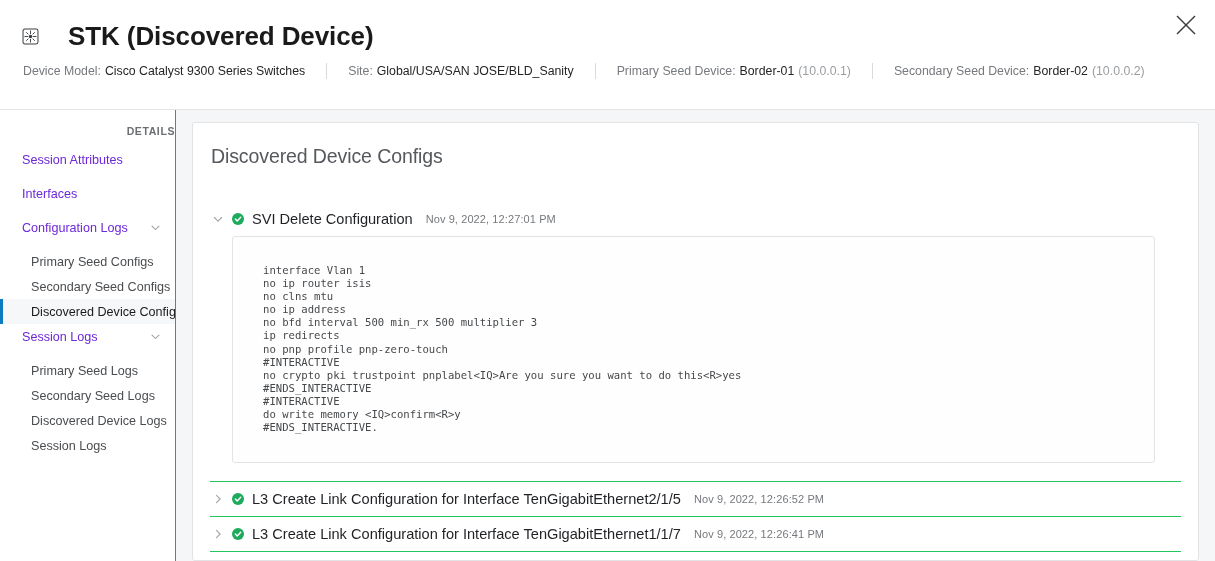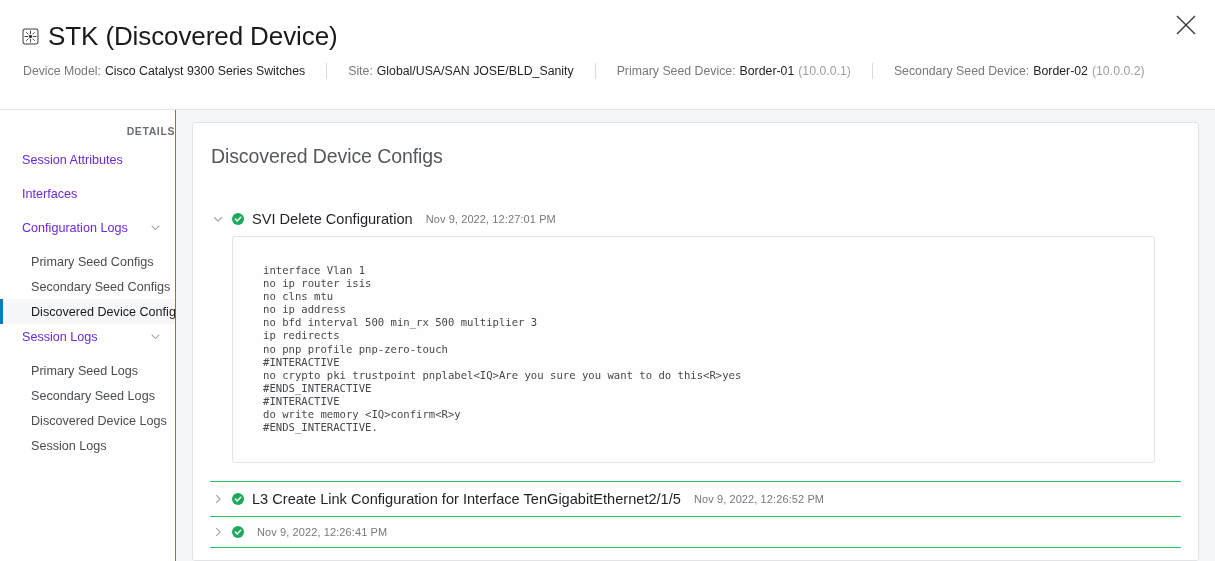--- a/index.html
+++ b/index.html
@@ -32,25 +32,26 @@
     gap: 9px;
   }
   .device-icon {
     width: 17px;
     height: 17px;
     flex: none;
     display: block;
   }
   .page-title {
     font-size: 26px;
-    font-weight: 400;
+    font-weight: 700;
     color: #1a1a1a;
     letter-spacing: -0.1px;
     line-height: 1.1;
     white-space: nowrap;
+    margin-left: 20px;
   }
   .meta-row {
     display: flex;
     align-items: center;
     padding-left: 23px;
     margin-top: 12px;
     font-size: 12.3px;
     color: #6b6f73;
     white-space: nowrap;
   }
@@ -368,19 +369,20 @@
           </div>
           <div class="acc">
             <div class="acc-head">
               <svg class="acc-arrow" viewBox="0 0 12 12">
                 <polyline points="4.5,2.4 8.1,6 4.5,9.6" fill="none" stroke="#5a5d60" stroke-width="1.15" stroke-linecap="round" stroke-linejoin="round"></polyline>
               </svg>
               <svg class="status-dot" viewBox="0 0 12 12">
                 <circle cx="6" cy="6" r="6" fill="#1daa5c"></circle>
                 <polyline points="3.3,6.1 5.2,8 8.7,4.3" fill="none" stroke="#ffffff" stroke-width="1.4" stroke-linecap="round" stroke-linejoin="round"></polyline>
               </svg>
+              <span class="acc-label">L3 Create Link Configuration for Interface TenGigabitEthernet1/1/7</span>
               <span class="acc-time">Nov 9, 2022, 12:26:41 PM</span>
             </div>
           </div>
         </div>
     </section>
   </main>
 </div>
 
 </body></html>

